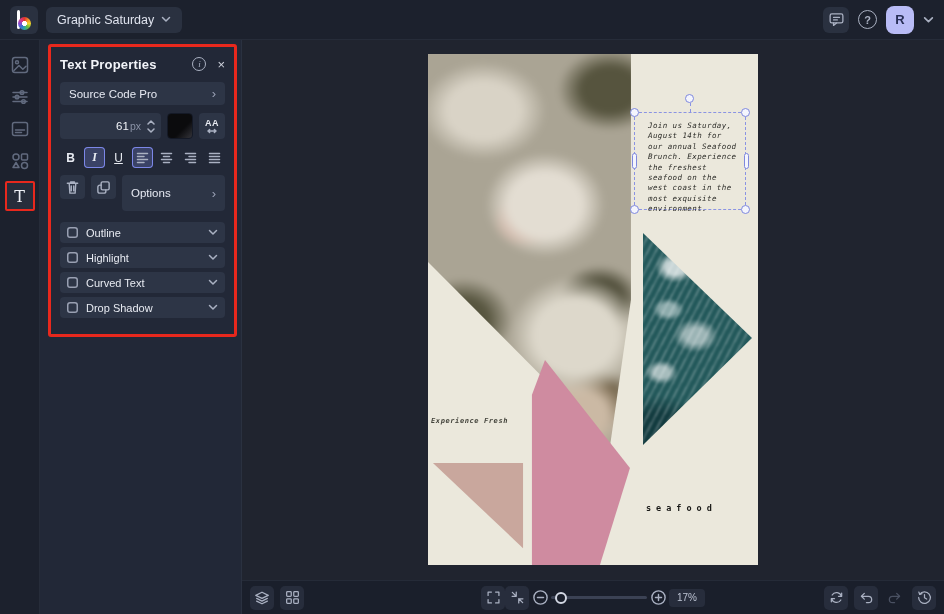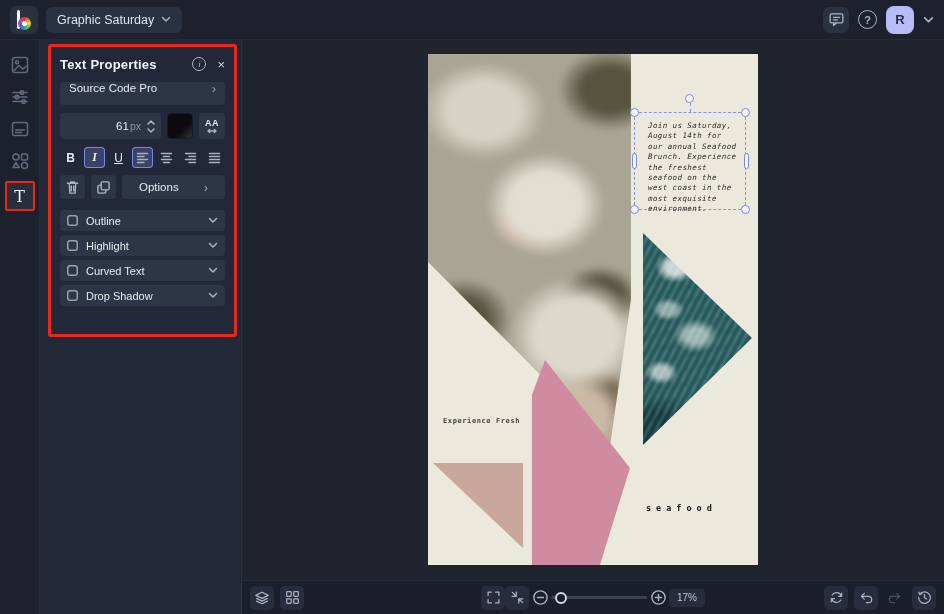--- a/index.html
+++ b/index.html
@@ -63,21 +63,21 @@
   }
   .panel-head { display:flex; align-items:center; height:18px; margin-bottom:9px; }
   .panel-title { font-size:13px; font-weight:bold; color:#f2f4f9; letter-spacing:.2px; }
   .panel-head .spacer { flex:1; }
   .info-circ { width:14px; height:14px; border-radius:50%; border:1.4px solid #aab1c2;
     color:#aab1c2; font-size:9px; font-style:italic; font-family:"Liberation Serif",serif;
     display:flex; align-items:center; justify-content:center; margin-right:11px; }
   .close-x { color:#cfd3dd; font-size:13px; line-height:1; }
 
   .font-select { height:23px; background:#2d3546; border-radius:4px; display:flex;
-    align-items:flex-start; padding:0 9px; font-size:11.5px; color:#e6e9f2; margin-bottom:8px; }
+    align-items:center; padding:0 9px; font-size:11.5px; color:#e6e9f2; margin-bottom:8px; }
   .chev-r { margin-left:auto; color:#9aa1b5; font-size:13px; line-height:1; }
 
   .size-row { display:flex; gap:6px; height:26px; margin-bottom:8px; }
   .size-input { width:101px; background:#2d3546; border-radius:4px; display:flex;
     align-items:center; padding:0 6px 0 8px; }
   .size-val { margin-left:auto; font-size:11.5px; color:#f0f2f7; }
   .size-unit { font-size:10.5px; color:#8a92a6; margin:0 6px 0 1px; }
   .stepper { display:flex; flex-direction:column; gap:3px; align-items:center; }
   .swatch { width:26px; height:26px; border-radius:4px;
     background:linear-gradient(135deg,#0b0b0d 62%,#34343a 100%);
@@ -90,22 +90,22 @@
   .fmt-btn { width:21px; height:21px; border-radius:4px; display:flex; align-items:center;
     justify-content:center; font-size:12px; color:#e8ebf2; }
   .fmt-btn.on { background:#3a4266; box-shadow:inset 0 0 0 1px #7c87e8; }
   .fmt-b { font-weight:bold; }
   .fmt-i { font-style:italic; font-family:"Liberation Serif", serif; font-weight:bold; }
   .fmt-u { text-decoration:underline; }
 
   .action-row { display:flex; gap:6px; margin-bottom:11px; }
   .tool-sq { width:25px; height:24px; border-radius:4px; background:#2d3546;
     display:flex; align-items:center; justify-content:center; }
-  .options-btn { flex:1; height:24px; border-radius:4px; background:#2d3546; display:flex;
-    align-items:center; padding:0 17px; font-size:11.5px; color:#e6e9f2; }
+  .options-btn { flex:1; height:36px; border-radius:4px; background:#2d3546; display:flex;
+    align-items:center; padding:0 9px; font-size:11.5px; color:#e6e9f2; }
 
   .toggle-list { display:flex; flex-direction:column; gap:4px; }
   .toggle-row { height:21px; background:#2d3546; border-radius:4px; display:flex;
     align-items:center; padding:0 7px; }
   .cbx { width:11px; height:11px; border-radius:3px; box-shadow:inset 0 0 0 1.5px #99a0b2; }
   .toggle-label { font-size:11px; color:#e8ebf2; margin-left:8px; }
   .toggle-row .chev-d { margin-left:auto; }
 
   
   .canvas { position:absolute; left:242px; top:40px; right:0; bottom:34px; background:#20242f; }
@@ -142,22 +142,22 @@
       radial-gradient(34px 30px at 46% 82%, #d2798b 0 45%, rgba(0,0,0,0) 80%),
       radial-gradient(26px 22px at 55% 80%, #c85c34 0 40%, rgba(0,0,0,0) 80%),
       radial-gradient(30px 26px at 40% 90%, #c9556b 0 40%, rgba(0,0,0,0) 80%),
       radial-gradient(28px 24px at 50% 93%, #f0dcd9 0 45%, rgba(0,0,0,0) 80%),
       radial-gradient(20px 18px at 35% 84%, #cf7a43 0 40%, rgba(0,0,0,0) 80%),
       radial-gradient(22px 20px at 57% 88%, #3f4f36 0 35%, rgba(0,0,0,0) 80%),
       #d query89aa6; background-color:#cf8ba0; }
   .rose-tri { position:absolute; inset:0; background:#c9a79d;
     clip-path:polygon(1.5% 80.05%, 28.8% 80.05%, 28.8% 96.7%); }
 
-  .tagline { position:absolute; left:15px; top:363px; font-family:"DejaVu Sans Mono", monospace;
-    font-weight:bold; font-size:7px; letter-spacing:.6px; color:#44443c; }
+  .tagline { position:absolute; left:3px; top:363px; font-family:"DejaVu Sans Mono", monospace;
+    font-style:italic; font-weight:bold; font-size:7px; letter-spacing:.6px; color:#44443c; }
   .title-word { position:absolute; left:218px; top:449px; font-family:"DejaVu Sans Mono", monospace;
     font-size:8.5px; font-weight:bold; letter-spacing:5px; color:#191917; }
   .title-script { position:absolute; left:148px; top:412px; font-family:"DejaVu Serif", serif;
     font-style:italic; font-weight:bold; font-size:47px; color:#17171
 5; letter-spacing:-1px; }
 
   
   .selbox { position:absolute; left:206px; top:58px; width:112px; height:98px;
     border:1.5px dashed #8a93e3; }
   .sel-text { position:absolute; left:13px; top:8px; width:100px;

